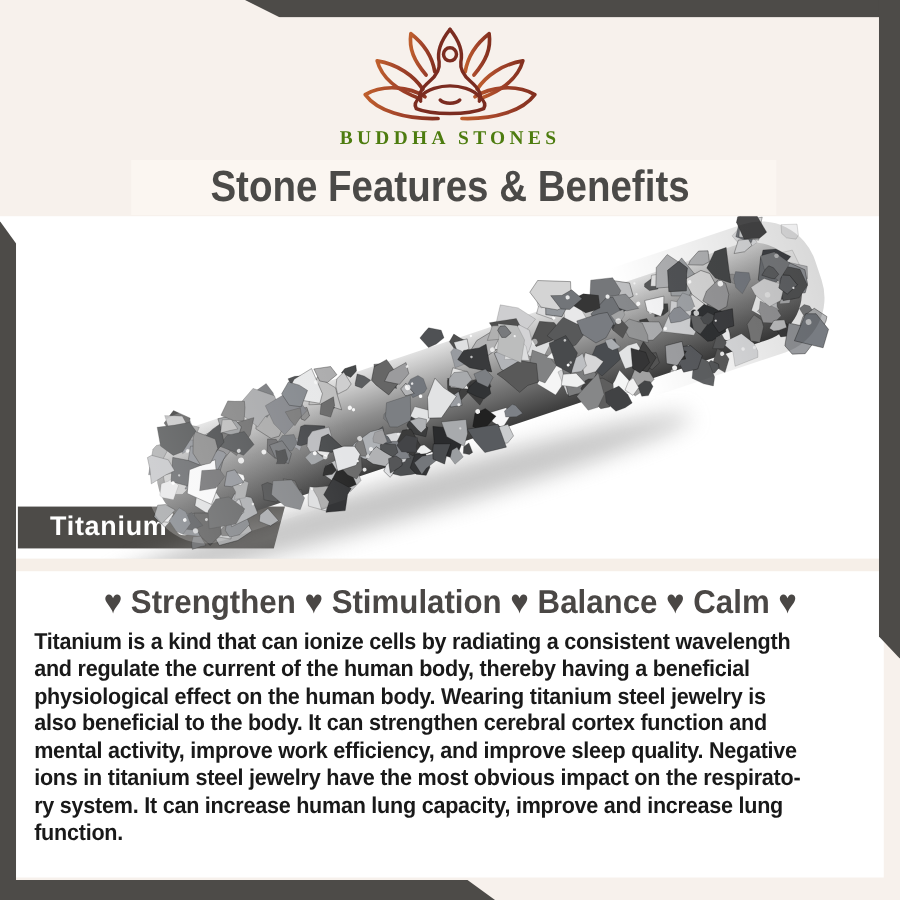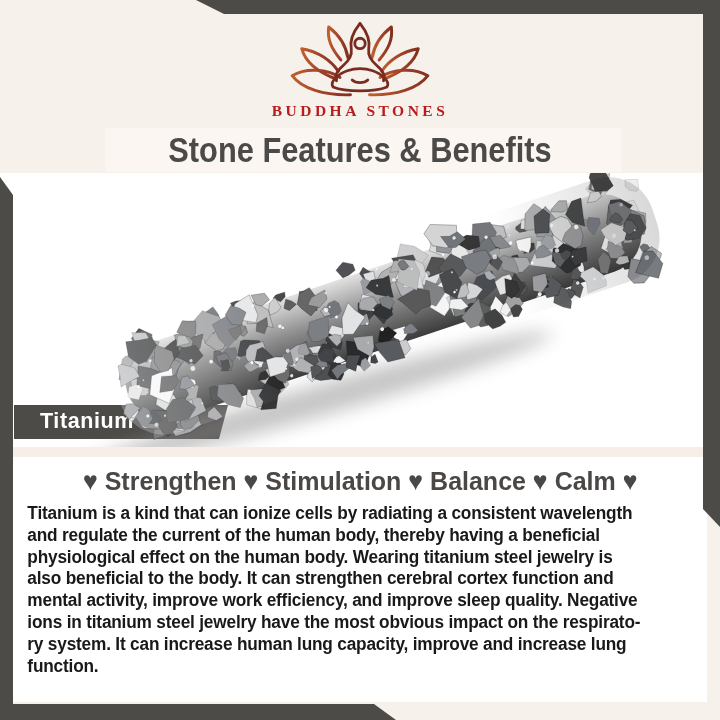--- a/index.html
+++ b/index.html
@@ -29,21 +29,21 @@
   .frame-bottom{left:0;top:704px;width:396px;height:16px;
     clip-path:polygon(0 0,374px 0,100% 100%,0 100%);}
 
   
   .logo-block{position:absolute;left:0;top:20px;width:720px;text-align:center;}
   .logo-svg{display:block;margin:0 auto;width:172px;height:80px;}
   .brand-name{
     margin-top:2px;
     font-family:"Liberation Serif", serif;
     font-size:15.5px;letter-spacing:3.5px;
-    color:#b91c1c;font-weight:600;
+    color:#4d7c0f;font-weight:600;
   }
 
   
   .banner-title{
     position:absolute;left:0;top:127px;width:720px;height:46px;
     text-align:center;line-height:46px;
     font-size:35px;font-weight:bold;color:#4b4a48;
     transform:scaleX(.88);transform-origin:center top;
     letter-spacing:0px;white-space:nowrap;
   }

